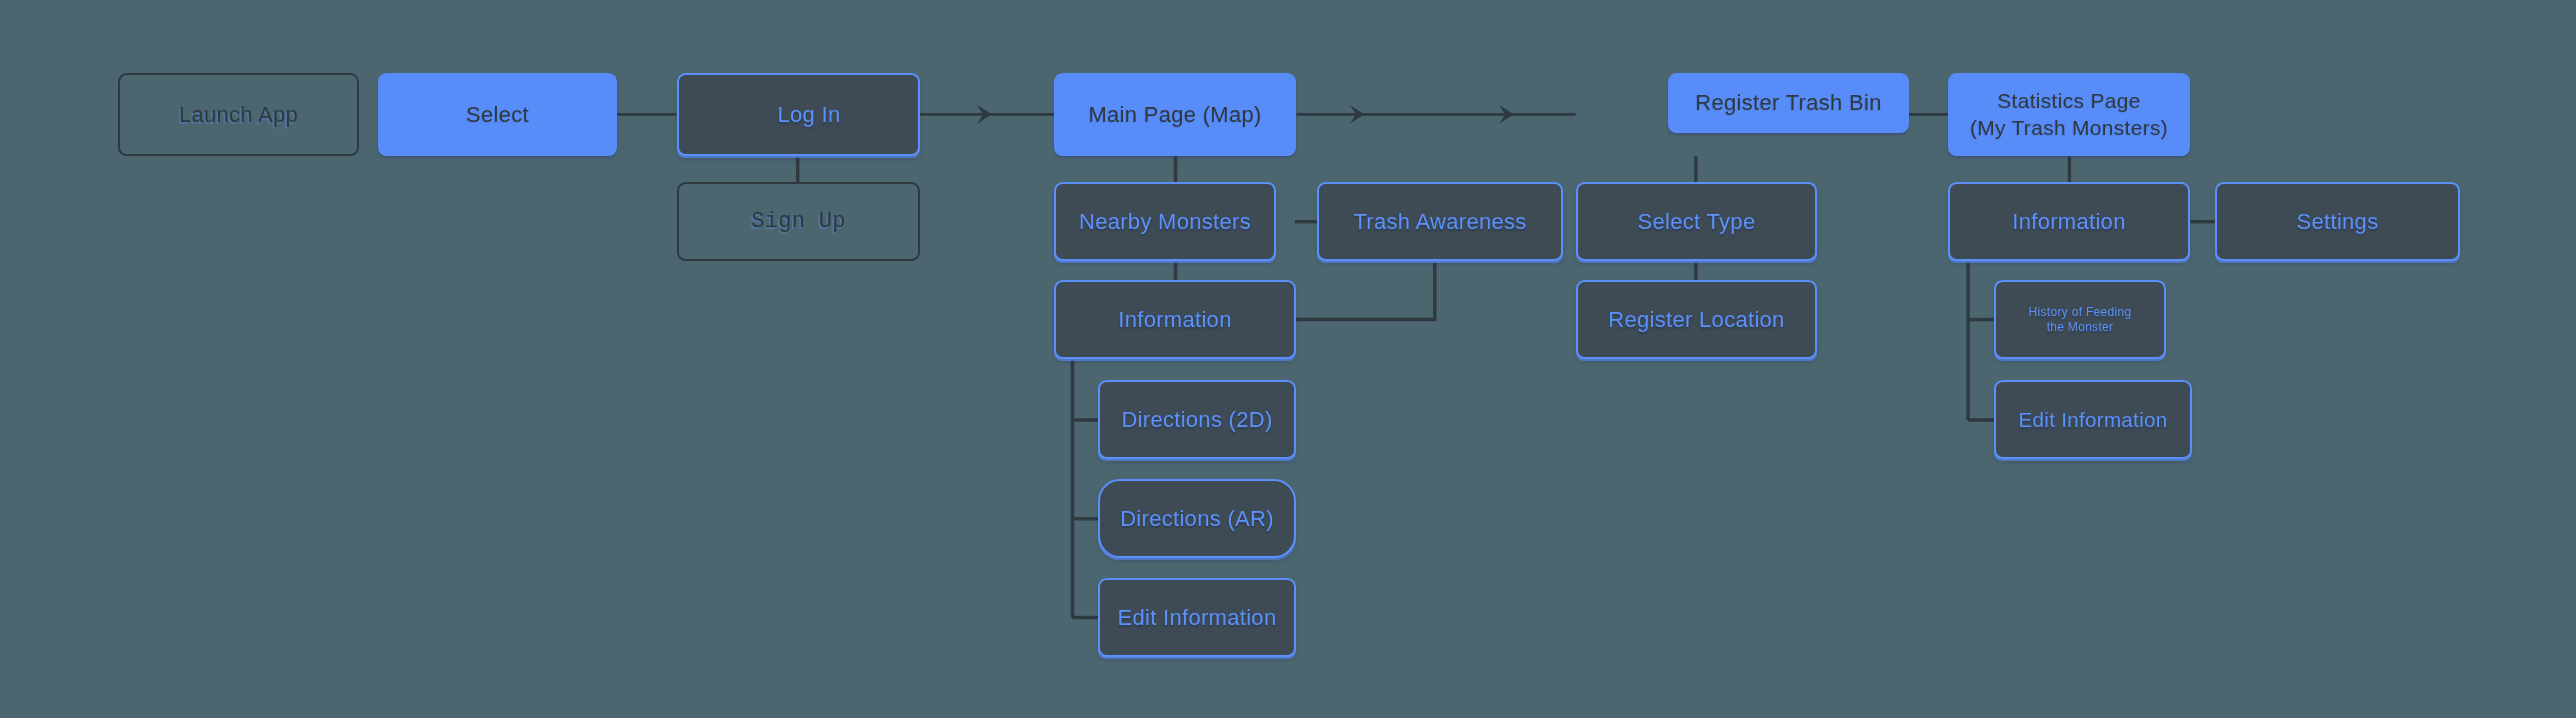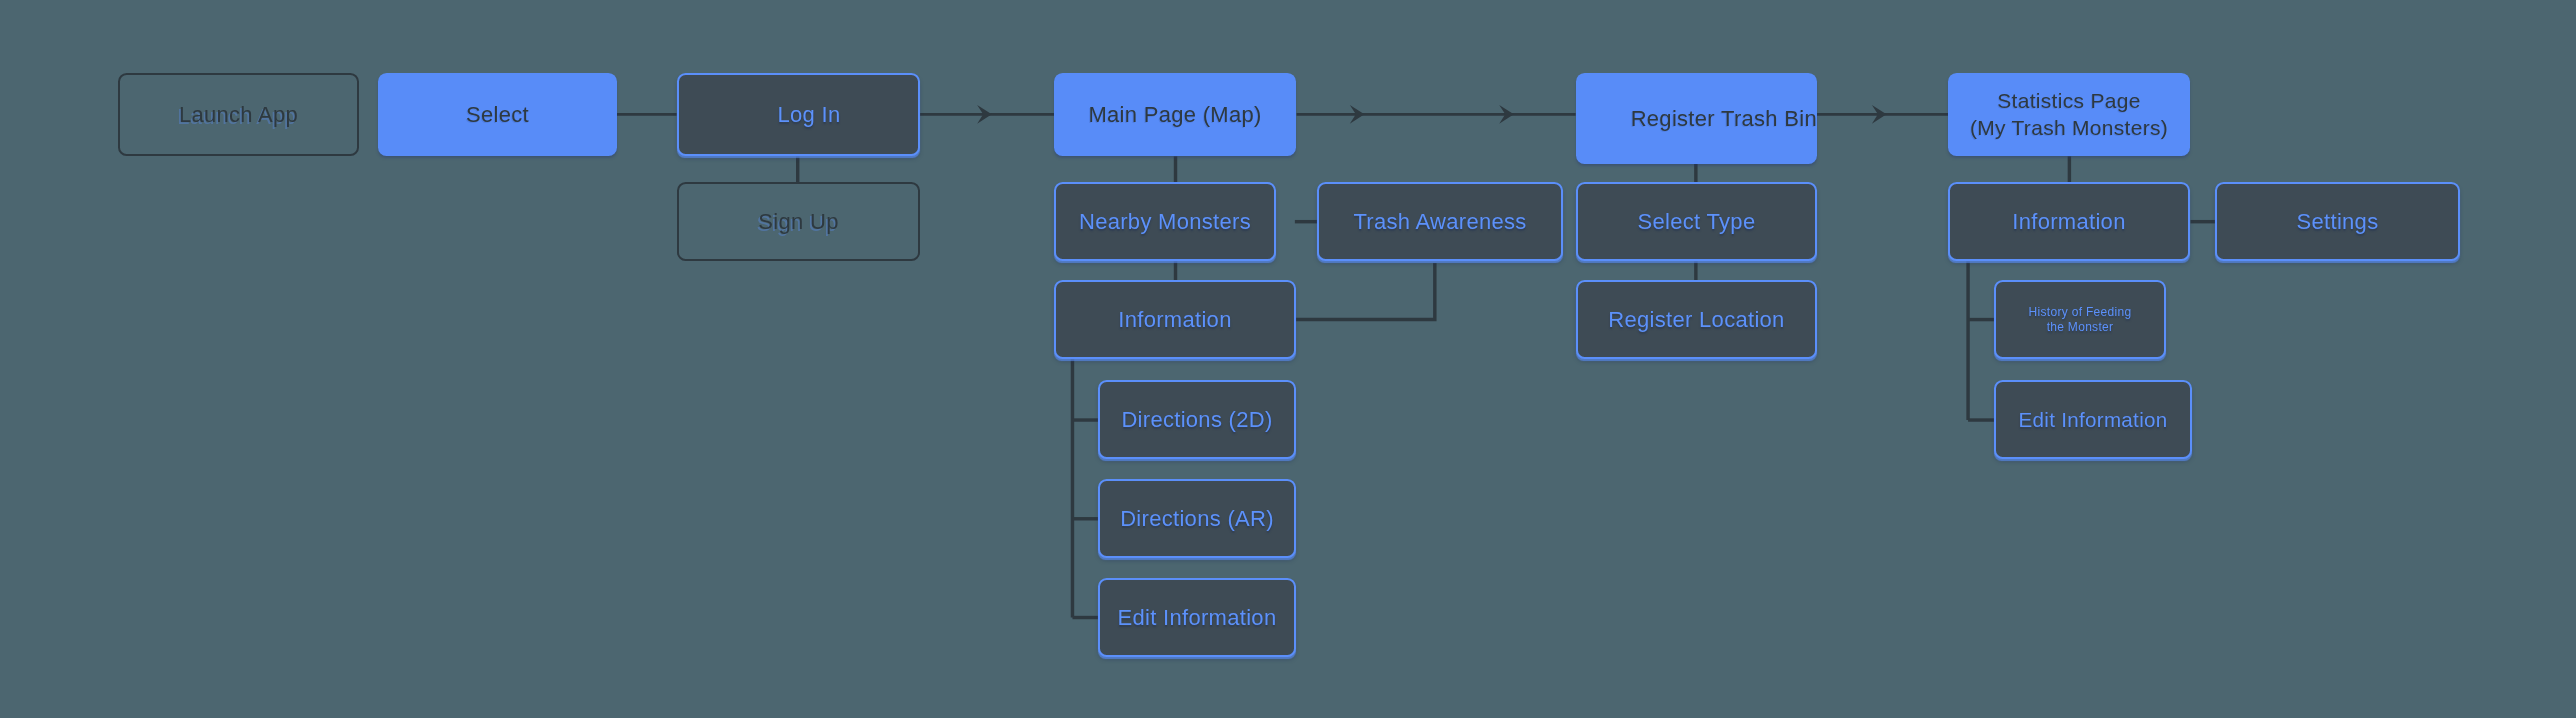--- a/index.html
+++ b/index.html
@@ -42,29 +42,29 @@
     border:2.6px solid #2E3940;
     color:#2E3940;
     text-shadow:-1.7px 1.7px 0 rgba(91,143,250,.35);
   }
   .node .line{display:block;}
 
   
   #n-launch-app            {left:118px;  top:73px;  width:241px; height:83px;}
   #n-splash                {left:378px;  top:73px;  width:239px; height:83px;}
   #n-log-in                {left:677px;  top:73px;  width:243px; height:83px;padding-left:21px;}
-  #n-sign-up               {left:677px;  top:182px; width:243px; height:79px;}
+  #n-sign-up               {left:677px;  top:182px; width:243px; height:79px;font-family:Liberation Mono, monospace;}
   #n-main-page             {left:1054px; top:73px;  width:242px; height:83px;}
   #n-nearby-monsters       {left:1054px; top:182px; width:222px; height:79px;}
   #n-trash-awareness       {left:1317px; top:182px; width:246px; height:79px;}
   #n-information-map       {left:1054px; top:280px; width:242px; height:79px;}
   #n-directions-2d         {left:1098px; top:380px; width:198px; height:79px;}
-  #n-directions-ar         {left:1098px; top:479px; width:198px; height:79px;}
+  #n-directions-ar         {left:1098px; top:479px; width:198px; height:79px;border-radius:22px;}
   #n-edit-information-map  {left:1098px; top:578px; width:198px; height:79px;}
-  #n-register-trash-bin    {left:1576px; top:73px;  width:241px; height:91px;align-items:flex-end;}
+  #n-register-trash-bin    {left:1668px; top:73px;  width:241px; height:60px;}
   #n-select-type           {left:1576px; top:182px; width:241px; height:79px;justify-content:center;}
   #n-register-location     {left:1576px; top:280px; width:241px; height:79px;}
   #n-statistics-page       {left:1948px; top:73px;  width:242px; height:83px; font-size:21px;}
   #n-information-stats     {left:1948px; top:182px; width:242px; height:79px;}
   #n-settings              {left:2215px; top:182px; width:245px; height:79px;}
   #n-history-feeding       {left:1994px; top:280px; width:172px; height:79px; font-size:12px;}
   #n-edit-information-stats{left:1994px; top:380px; width:198px; height:79px; font-size:20.6px;}
 </style>
 </head>
 <body>

